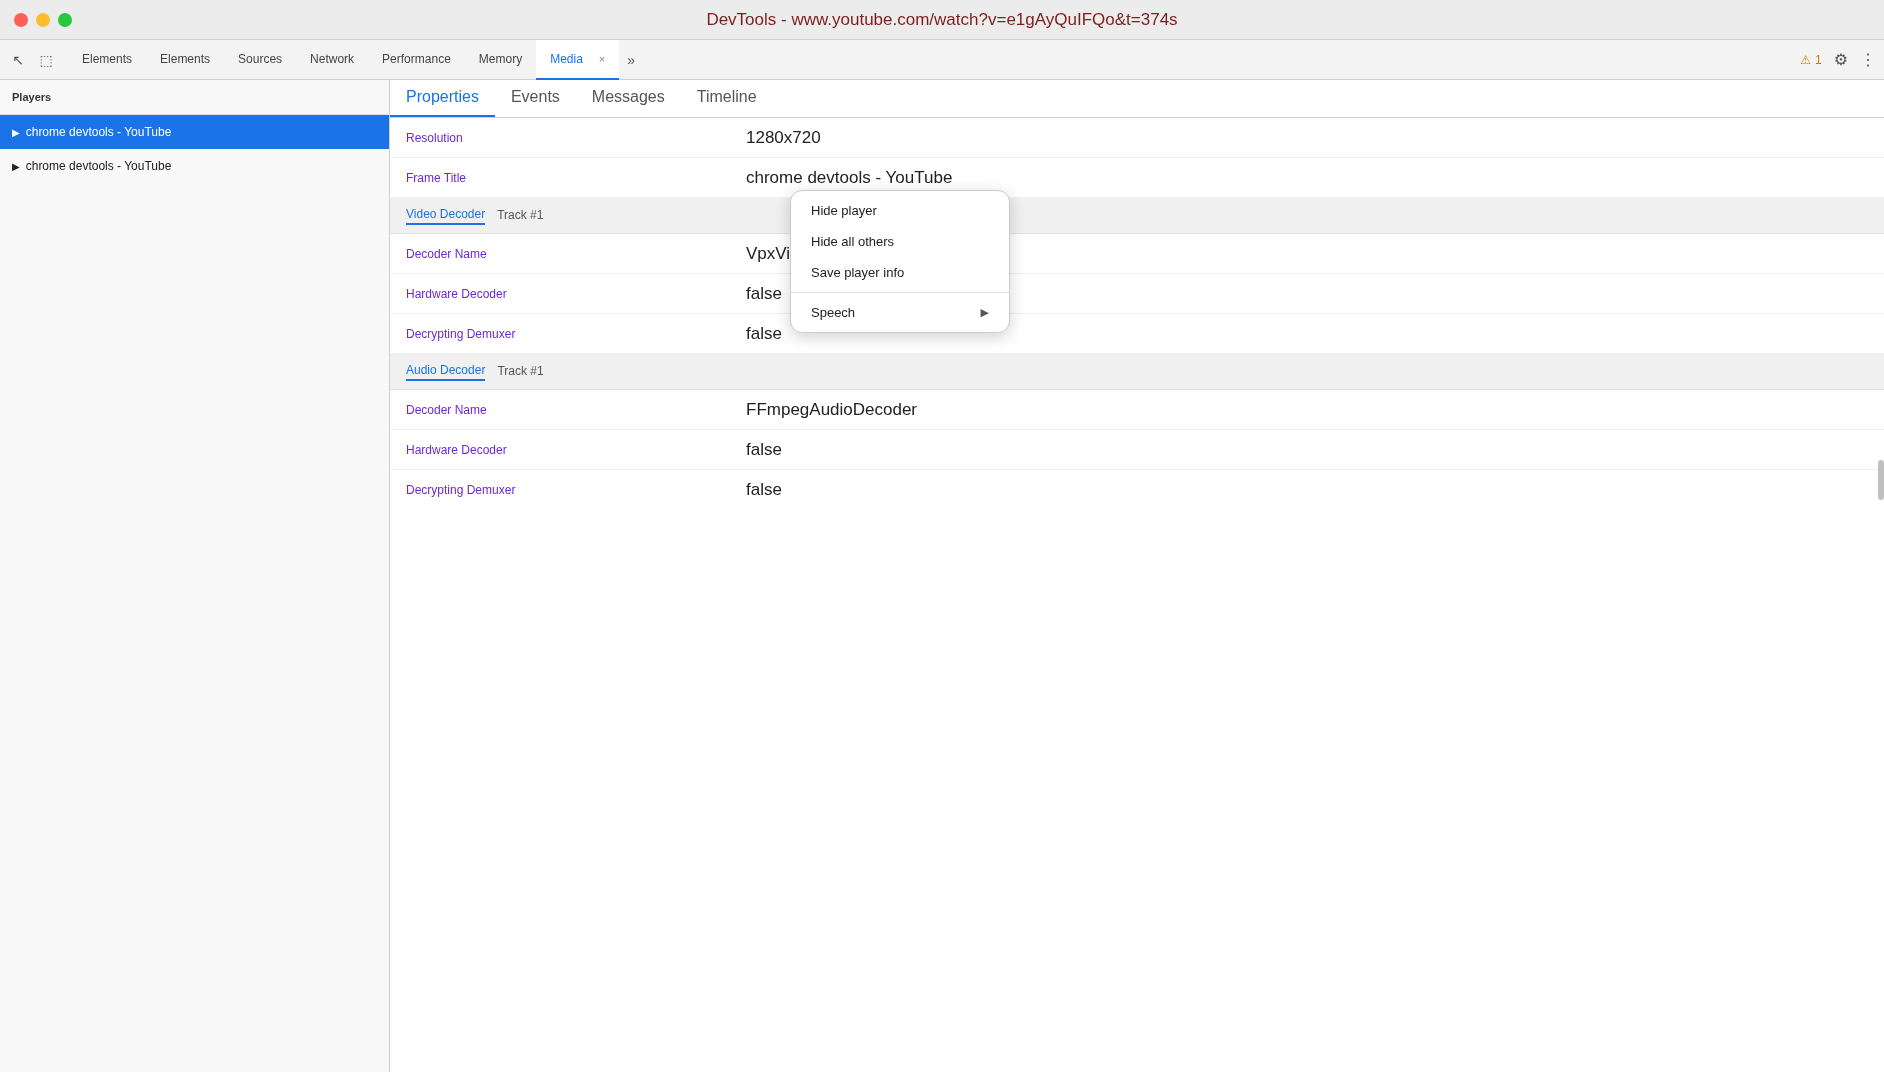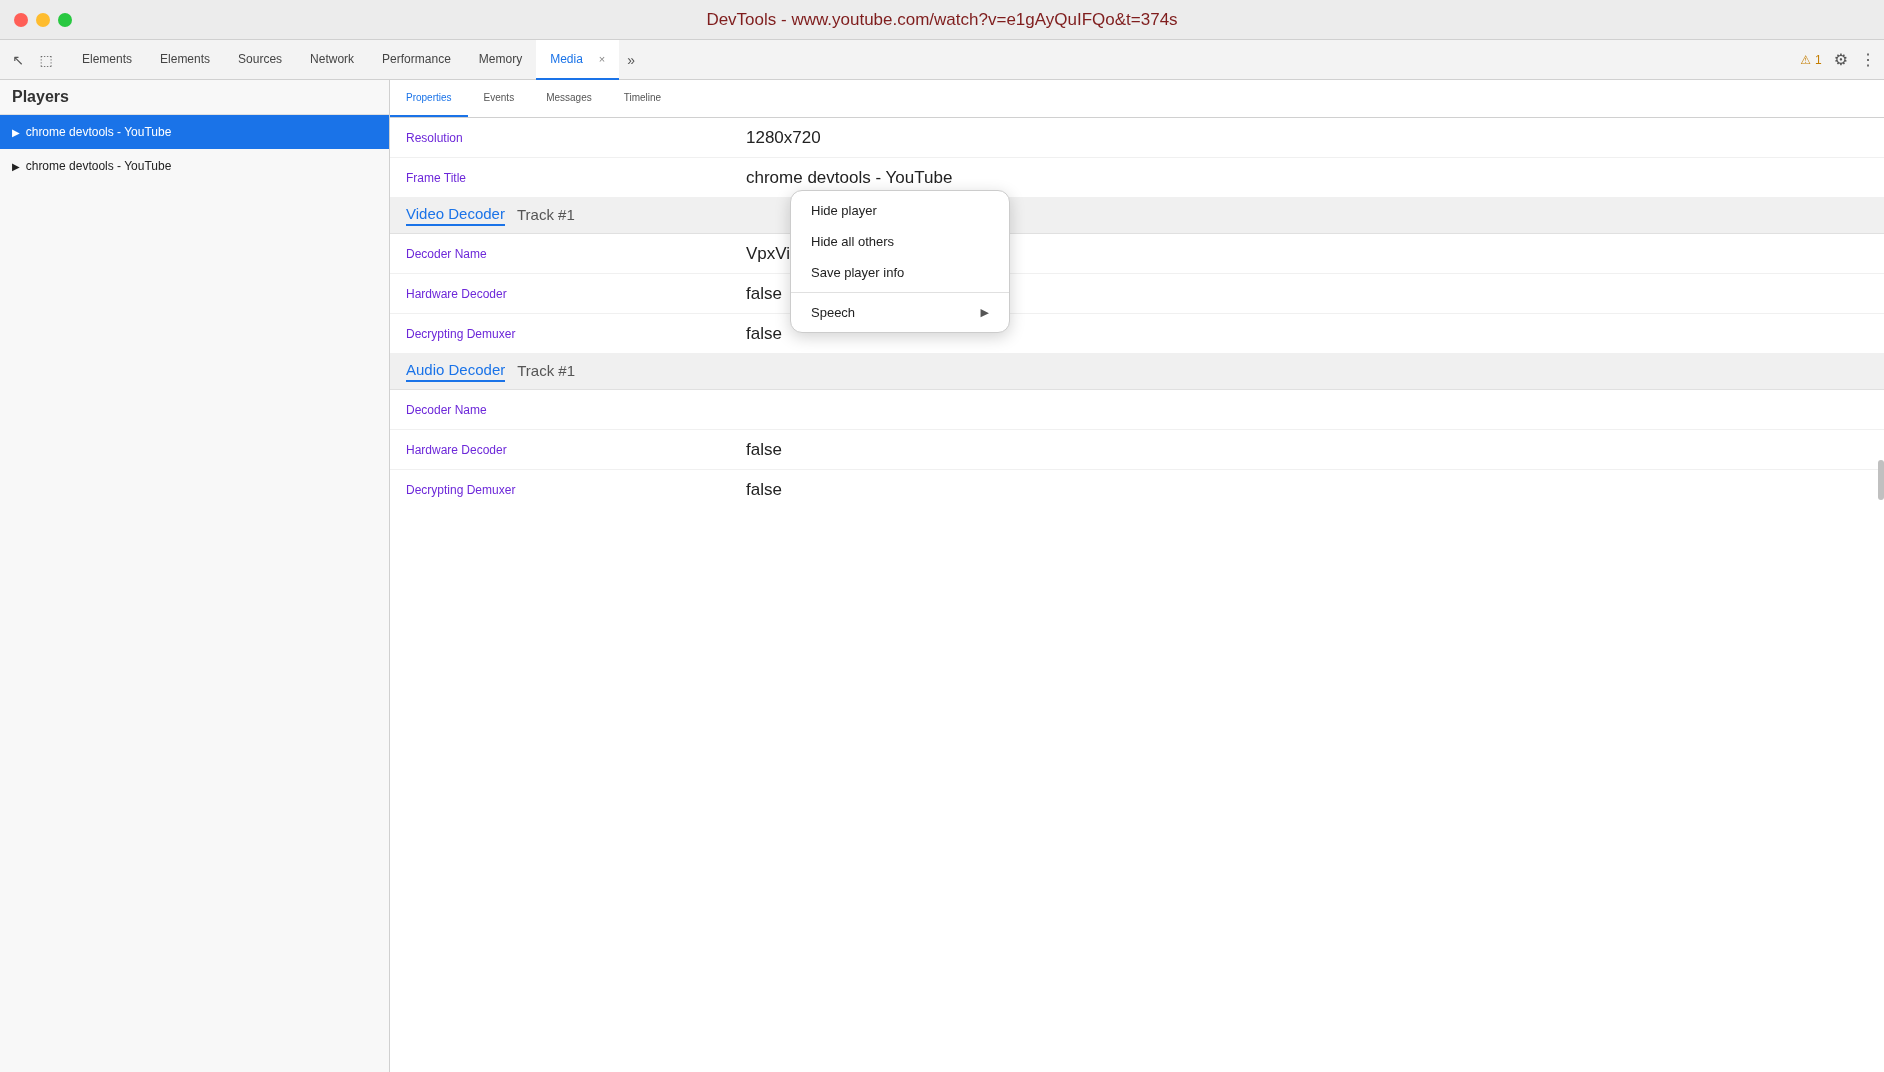--- a/index.html
+++ b/index.html
@@ -144,21 +144,21 @@
     
     .sidebar {
       width: 390px;
       border-right: 1px solid #d0d0d0;
       background: #f8f8f8;
       display: flex;
       flex-direction: column;
     }
     .sidebar-header {
       padding: 8px 12px;
-      font-size: 16px;
+      font-size: 11px;
       font-weight: 600;
       color: #333;
       text-transform: none;
       border-bottom: 1px solid #e0e0e0;
       height: 35px;
       display: flex;
       align-items: center;
     }
     .player-item {
       display: flex;
@@ -196,42 +196,42 @@
       border-bottom: 1px solid #d0d0d0;
       background: #fff;
       height: 38px;
       align-items: flex-end;
     }
     .subtab {
       padding: 0 16px;
       height: 38px;
       display: flex;
       align-items: center;
-      font-size: 10px;
+      font-size: 16px;
       color: #555;
       cursor: pointer;
       border-bottom: 2px solid transparent;
     }
     .subtab.active {
       color: #1a73e8;
       border-bottom: 2px solid #1a73e8;
     }
 
     
     .properties-content {
       flex: 1;
       overflow-y: auto;
     }
 
     
     .section-header {
       background: #f0f0f0;
       border-bottom: 1px solid #e0e0e0;
       padding: 6px 16px;
-      font-size: 15px;
+      font-size: 12px;
       font-weight: 500;
       color: #333;
       display: flex;
       align-items: center;
       gap: 12px;
       height: 36px;
     }
     .section-tab {
       color: #555;
       cursor: pointer;
@@ -418,20 +418,21 @@
           <span class="prop-name">Decrypting Demuxer</span>
           <span class="prop-value">false</span>
         </div>
 
         <div class="section-header">
           <span class="section-tab active">Audio Decoder</span>
           <span class="section-tab">Track #1</span>
         </div>
         <div class="property-row">
           <span class="prop-name">Decoder Name</span>
+          <span class="prop-value">FFmpegAudioDecoder</span>
         </div>
         <div class="property-row">
           <span class="prop-name">Hardware Decoder</span>
           <span class="prop-value">false</span>
         </div>
         <div class="property-row">
           <span class="prop-name">Decrypting Demuxer</span>
           <span class="prop-value">false</span>
         </div>
 

